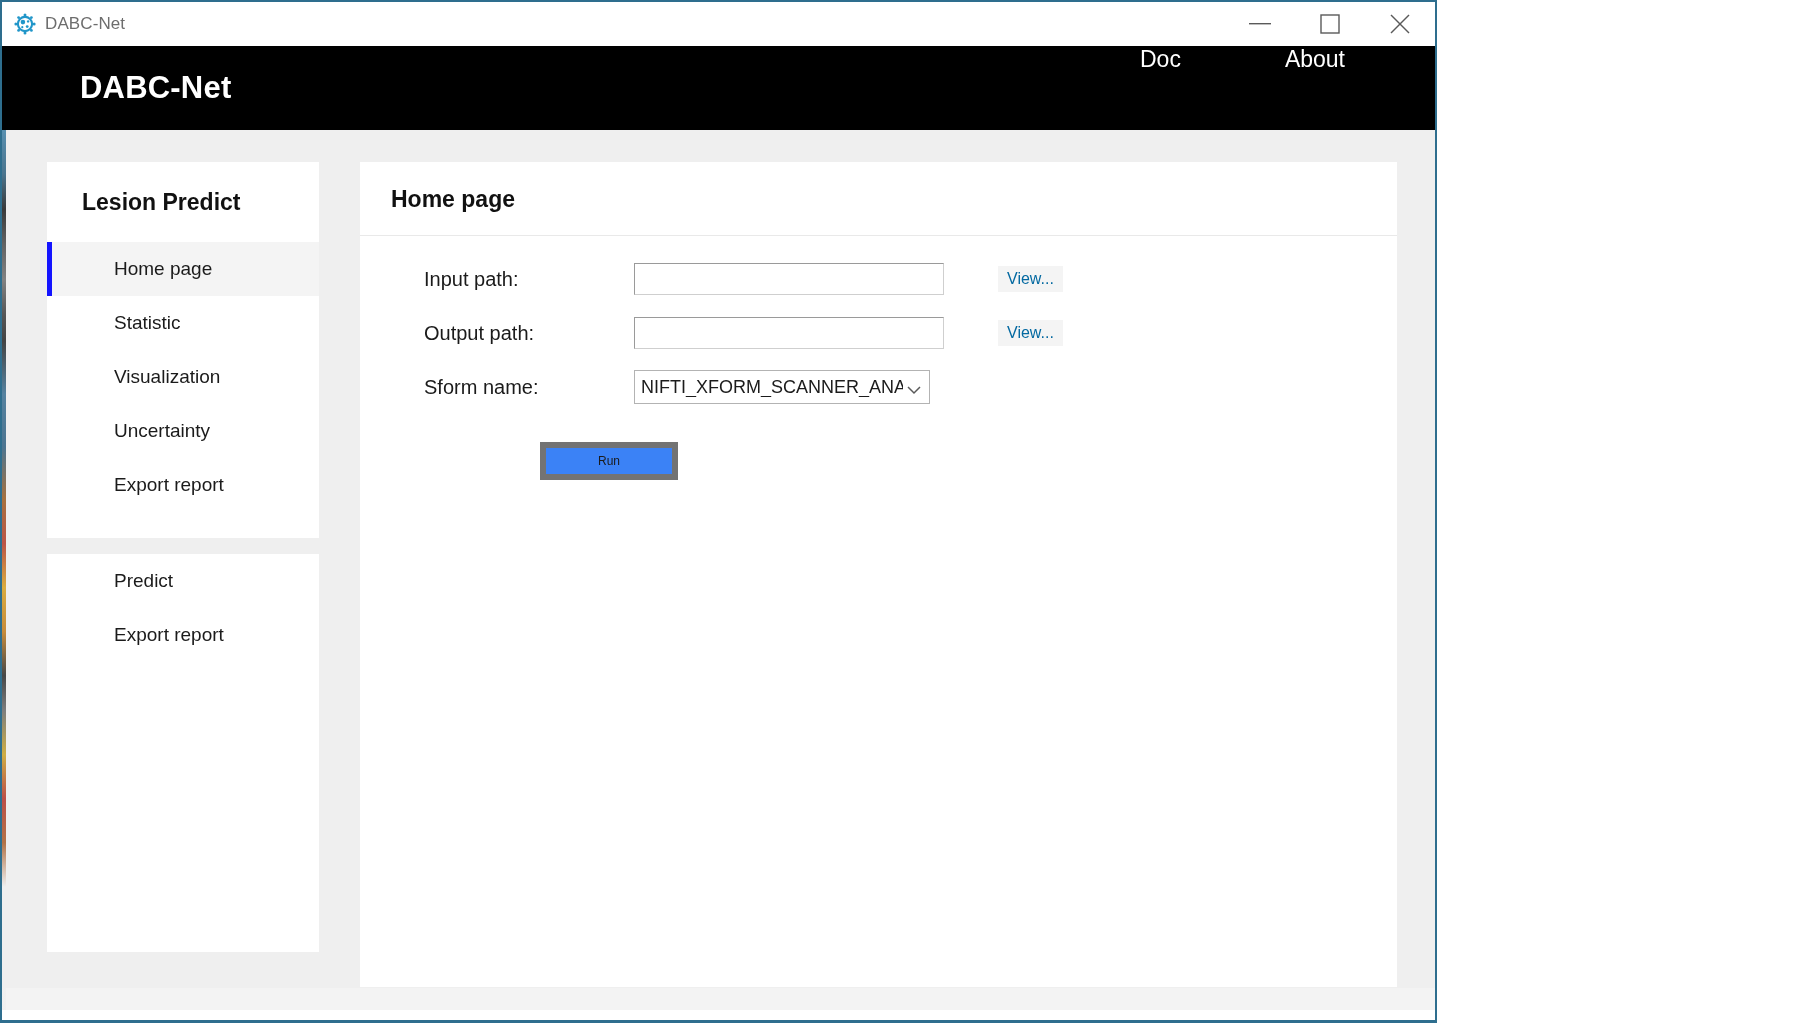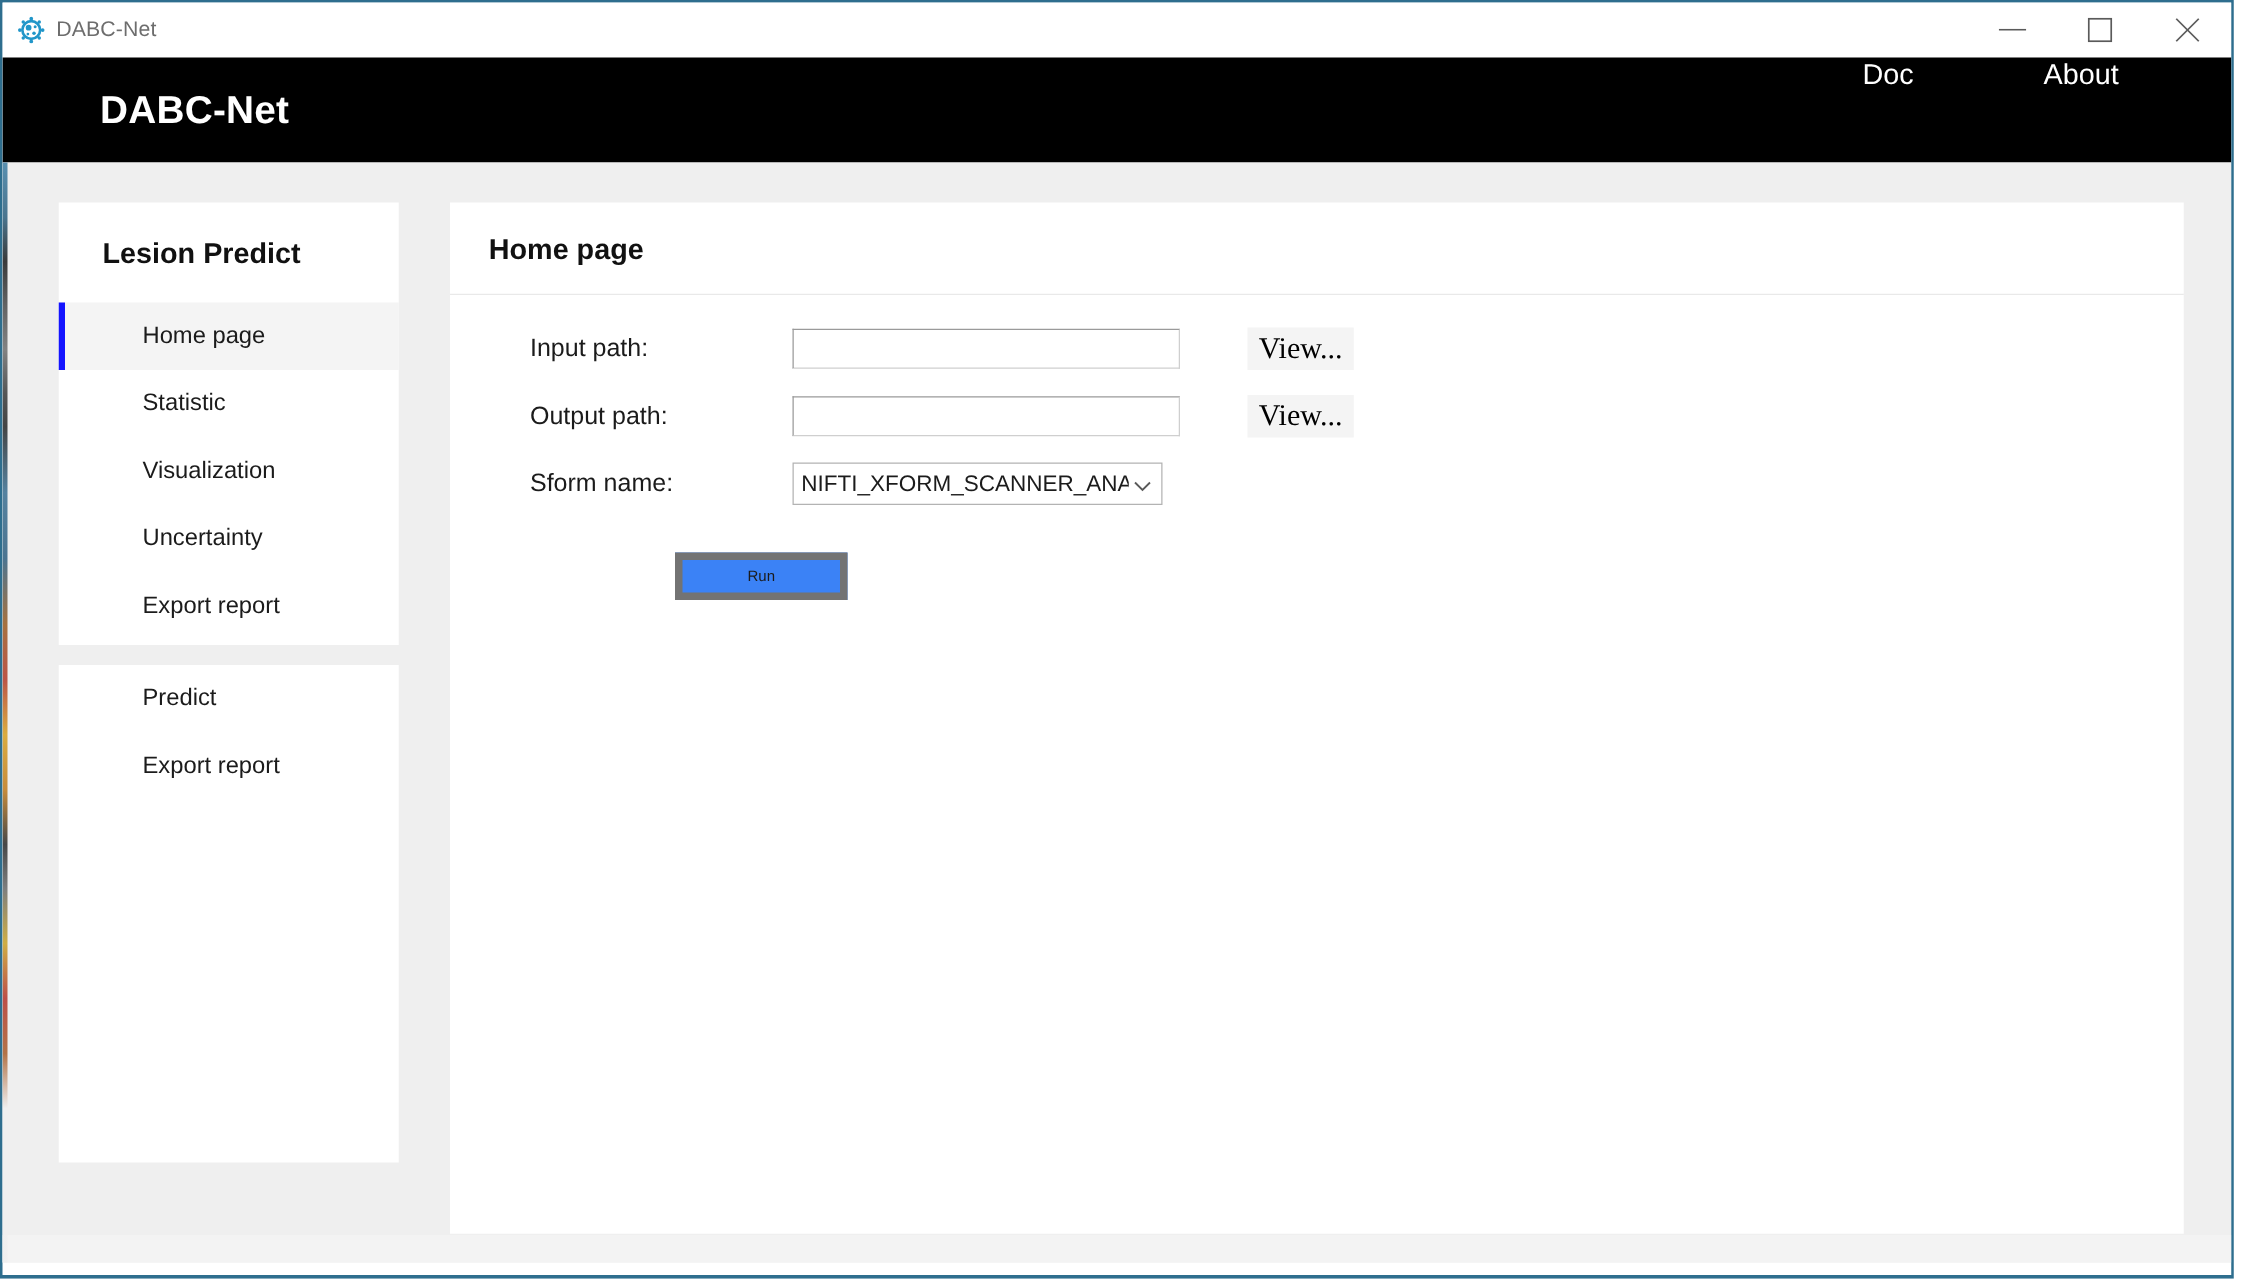--- a/index.html
+++ b/index.html
@@ -12,21 +12,21 @@
     font-family: "Liberation Sans", sans-serif;
     background: #ffffff;
     overflow: hidden;
     position: relative;
   }
 
   
   #app-window {
     position: absolute;
     left: 0; top: 0;
-    width: 1787px;
+    width: 1437px;
     height: 1023px;
     background: #ffffff;
     box-sizing: border-box;
     border-left: 2px solid #2e6e8e;
     border-right: 2px solid #2e6e8e;
     border-bottom: 3px solid #2e6e8e;
     border-top: 2px solid #2e6e8e;
     overflow: hidden;
   }
 
@@ -149,21 +149,21 @@
     color: #1b1b1b;
     padding: 16px 0 16px 62px;
     border-left: 5px solid transparent;
     cursor: pointer;
     box-sizing: border-box;
   }
   .side-item.active {
     background: #f4f4f4;
     border-left: 5px solid #1414ff;
   }
-  #side-card-lesion { padding-bottom: 4px; }
+  #side-card-lesion { padding-bottom: 26px; }
   #sidebar-gap { height: 16px; }
   #side-card-progress {
     padding-bottom: 290px;
   }
 
   
   #main-content {
     margin-left: 41px;
     margin-right: 38px;
     flex: 1 1 auto;
@@ -206,23 +206,23 @@
     font-family: "Liberation Sans", sans-serif;
     font-size: 17px;
     color: #1b1b1b;
     padding: 0 5px;
     outline: none;
   }
   .view-button {
     margin-left: 54px;
     background: #f4f4f4;
     border: none;
-    font-family: Liberation Serif, serif;
-    font-size: 24px;
-    color: #000000;
+    font-family: Liberation Sans, sans-serif;
+    font-size: 16px;
+    color: #0369a1;
     padding: 5px 9px;
     cursor: pointer;
     line-height: 1;
   }
   #sform-select {
     width: 296px;
     height: 34px;
     box-sizing: border-box;
     background: #ffffff;
     border: 1px solid #b3b3b3;

